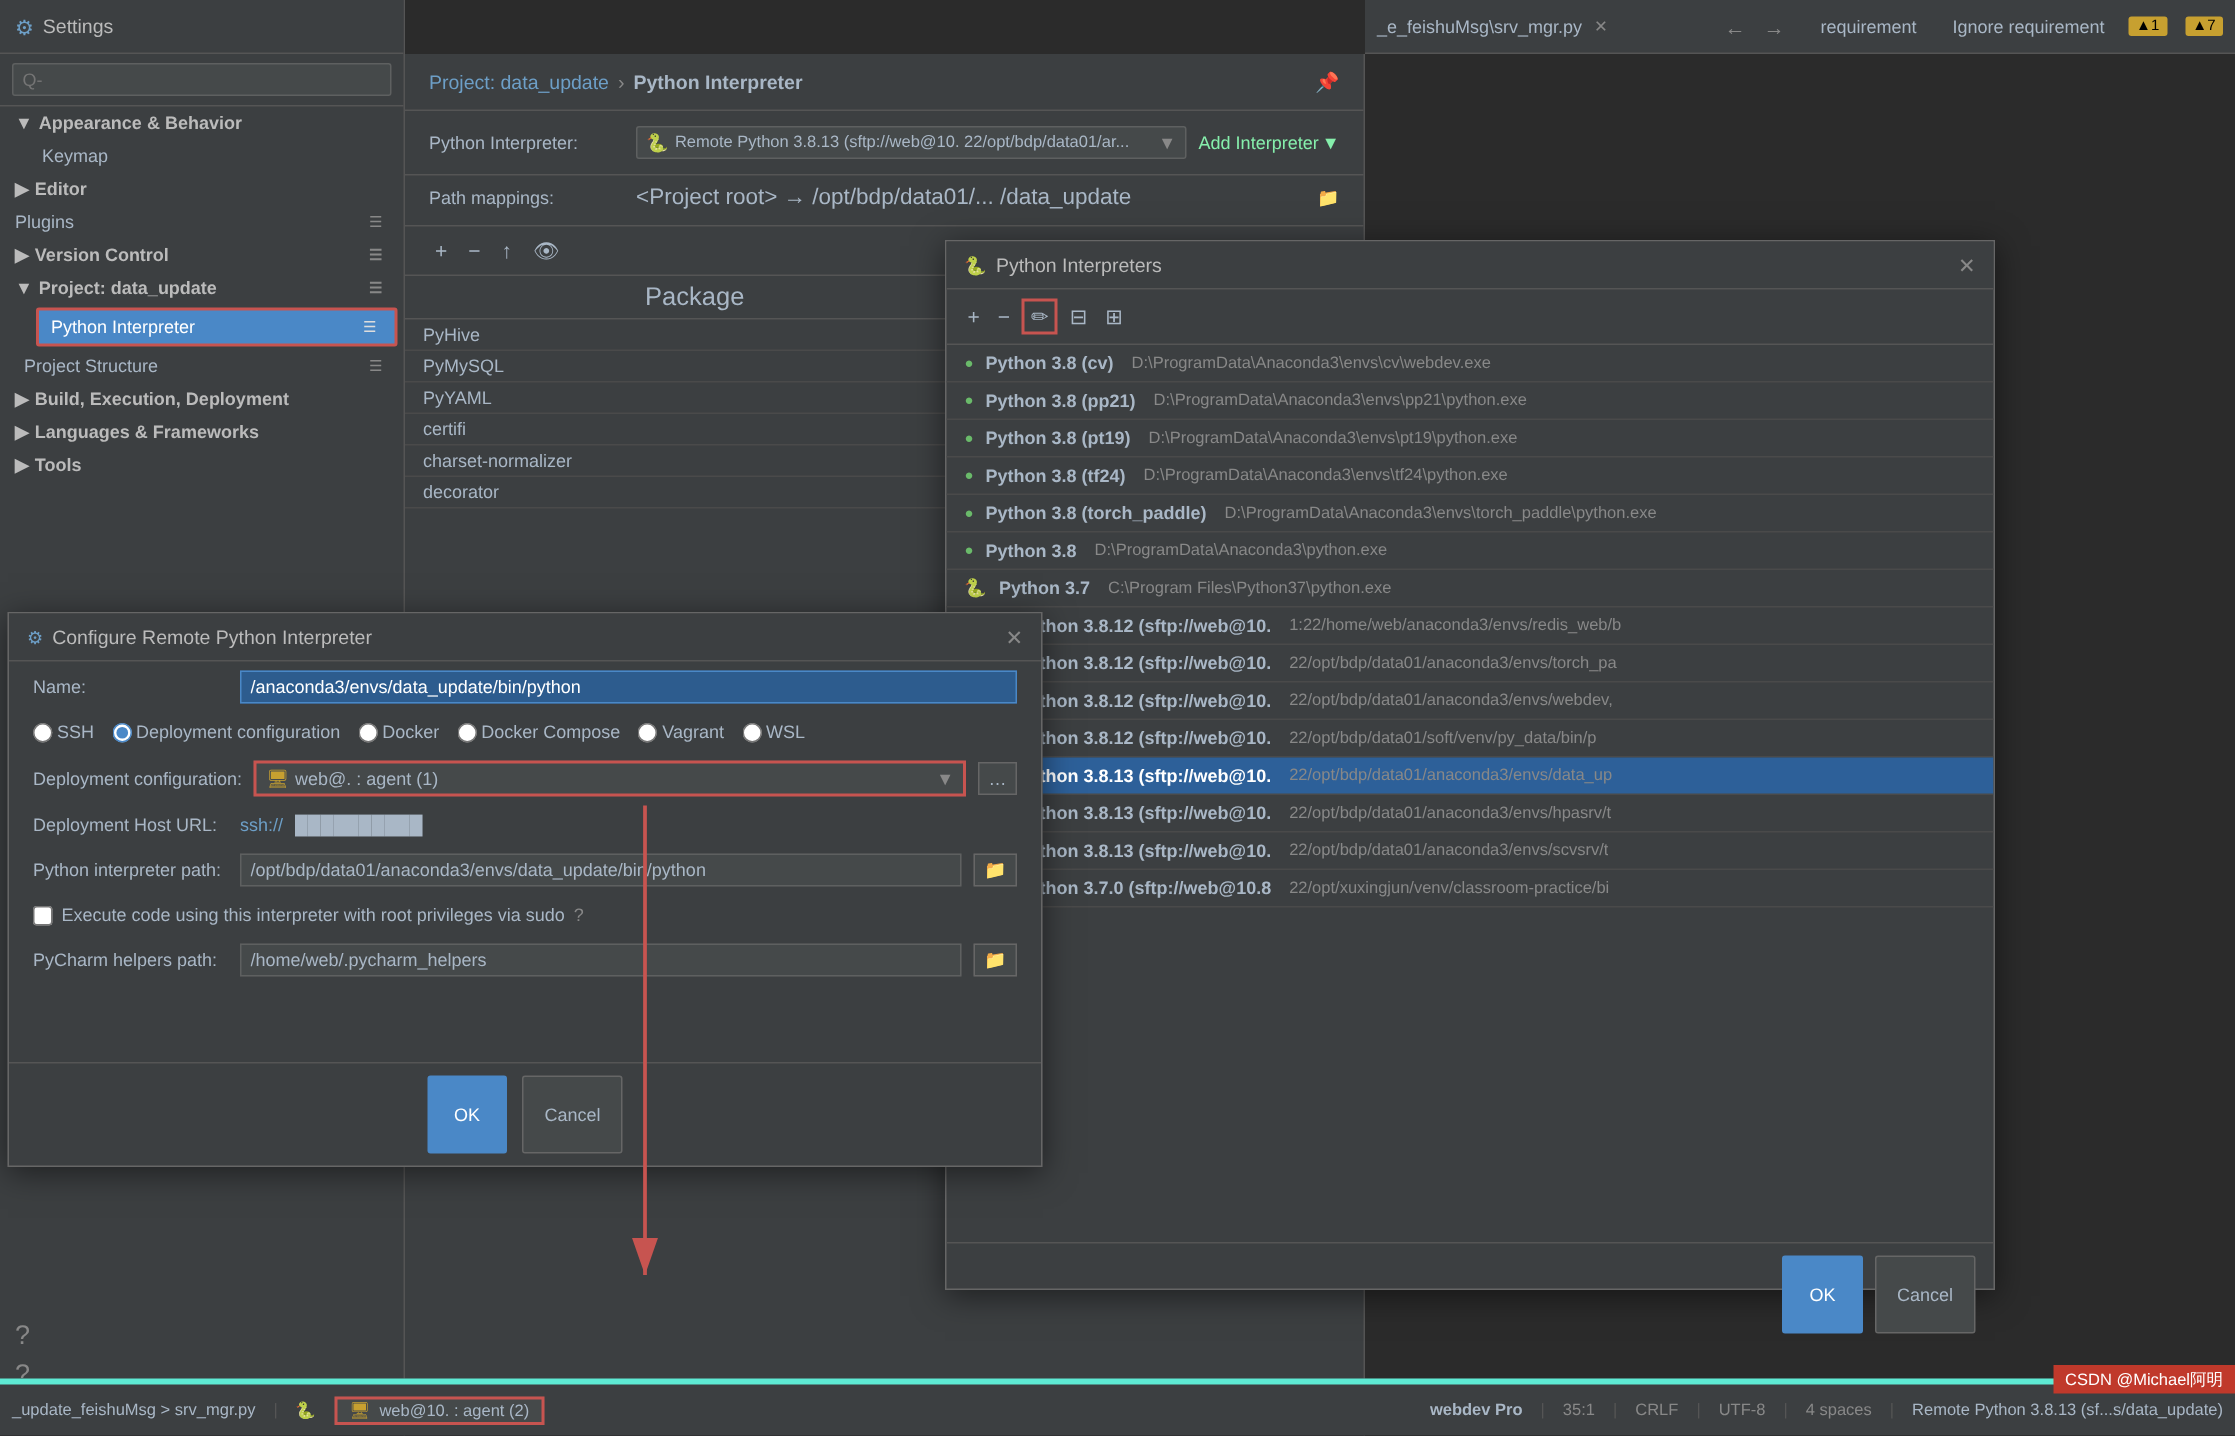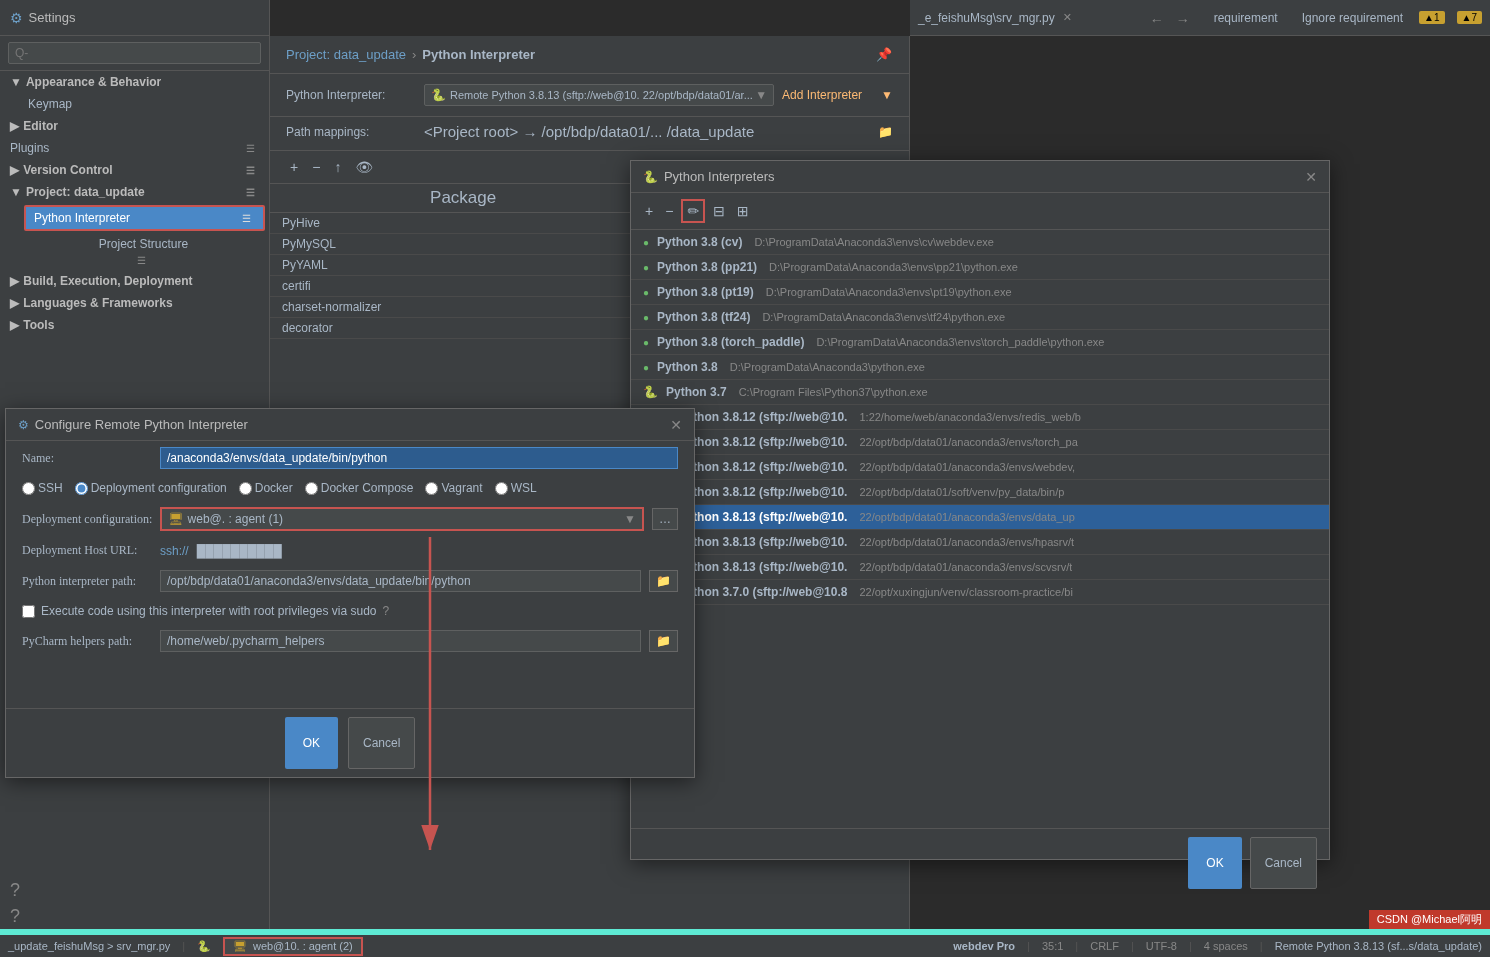--- a/index.html
+++ b/index.html
@@ -48,22 +48,22 @@
       border-bottom: 1px solid #555;
     }
     .interpreter-label { color: #a9b7c6; white-space: nowrap; min-width: 130px; }
     .interpreter-select {
       flex: 1; background: #45494a; border: 1px solid #5e6060; color: #a9b7c6;
       padding: 3px 6px; font-size: 12px; display: flex; align-items: center;
       justify-content: space-between; cursor: pointer; border-radius: 2px;
     }
     .interpreter-select .dropdown-arrow { color: #888; }
     .add-interpreter-btn {
-      background: transparent; border: none; color: #fdba74; cursor: pointer; font-size: 12px;
-      display: flex; align-items: center; gap: 19px;
+      background: transparent; border: none; color: #86efac; cursor: pointer; font-size: 12px;
+      display: flex; align-items: center; gap: 2px;
     }
 
     .path-row {
       padding: 6px 16px; display: flex; align-items: center; gap: 8px;
     }
     .path-label { color: #a9b7c6; min-width: 130px; }
 
     .toolbar-row {
       padding: 6px 16px; display: flex; align-items: center; gap: 6px;
       border-bottom: 1px solid #555;
@@ -129,21 +129,21 @@
       z-index: 20;
     }
     .configure-title-bar {
       background: #3c3f41; padding: 6px 12px; display: flex; align-items: center;
       border-bottom: 1px solid #555; height: 32px;
     }
     .configure-title-bar .title { color: #bbb; font-size: 13px; flex: 1; }
     .form-row {
       padding: 6px 16px; display: flex; align-items: center; gap: 8px;
     }
-    .form-label { color: #a9b7c6; min-width: 130px; font-size: 12px; font-family: Liberation Serif, serif; }
+    .form-label { color: #a9b7c6; min-width: 130px; font-size: 12px; }
     .form-input {
       flex: 1; background: #2d5c8e; border: 1px solid #4a88c7; color: #fff;
       padding: 3px 6px; font-size: 12px; outline: none;
     }
     .form-input.normal {
       background: #45494a; border: 1px solid #5e6060; color: #a9b7c6;
     }
     .radio-row {
       padding: 6px 16px; display: flex; align-items: center; gap: 12px; flex-wrap: wrap;
     }
@@ -171,22 +171,22 @@
       border-top: 1px solid #555;
     }
 
     
     .red-arrow {
       position: absolute; pointer-events: none; z-index: 100;
     }
 
     
     .status-bar {
-      position: absolute; bottom: 0; left: 0; right: 0; height: 28px;
-      background: #3c3f41; border-top: 6px solid #5eead4;
+      position: absolute; bottom: 0; left: 0; right: 0; height: 38px;
+      background: #3c3f41; border-top: 4px solid #5eead4;
       display: flex; align-items: center; padding: 0 8px; gap: 12px;
       font-size: 11px; color: #888; z-index: 30;
     }
 
     
     .watermark {
       position: absolute; bottom: 28px; right: 0; background: #c0392b;
       color: #fff; font-size: 11px; padding: 2px 8px; z-index: 200;
     }
 
@@ -239,21 +239,21 @@
     <span style="flex:1">Project: data_update</span>
     <span style="color:#888;font-size:10px;margin-right:4px;">☰</span>
   </div>
 
   <div style="padding: 2px 4px 2px 24px;">
     <div class="nav-item selected" style="border: 2px solid #c75450; padding-left: 8px; display:flex; align-items:center; border-radius: 2px;">
       <span style="flex:1">Python Interpreter</span>
       <span style="color:#ddd;font-size:10px;margin-right:2px;">☰</span>
     </div>
   </div>
-  <div class="nav-item" style="padding-left:28px;display:flex;align-items:center;flex-direction:column;">
+  <div class="nav-item" style="padding-left:16px;display:flex;align-items:center;">
     <span style="flex:1">Project Structure</span>
     <span style="color:#888;font-size:10px;margin-right:4px;">☰</span>
   </div>
   <div class="nav-item section">
     <span>▶</span>
     <span>Build, Execution, Deployment</span>
   </div>
   <div class="nav-item section">
     <span>▶</span>
     <span>Languages &amp; Frameworks</span>

